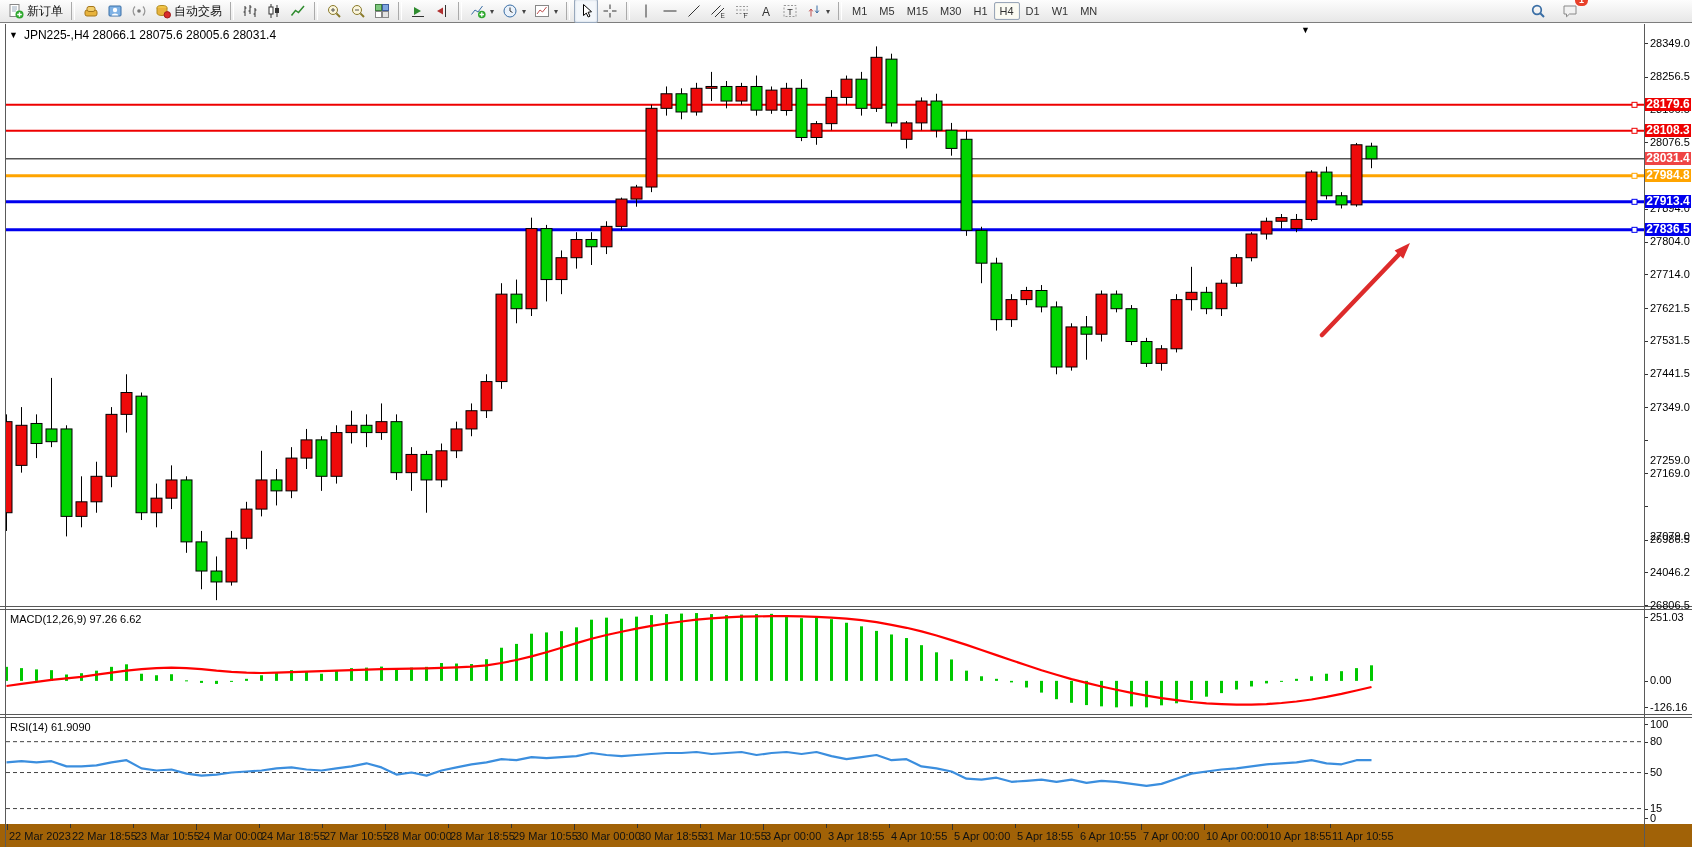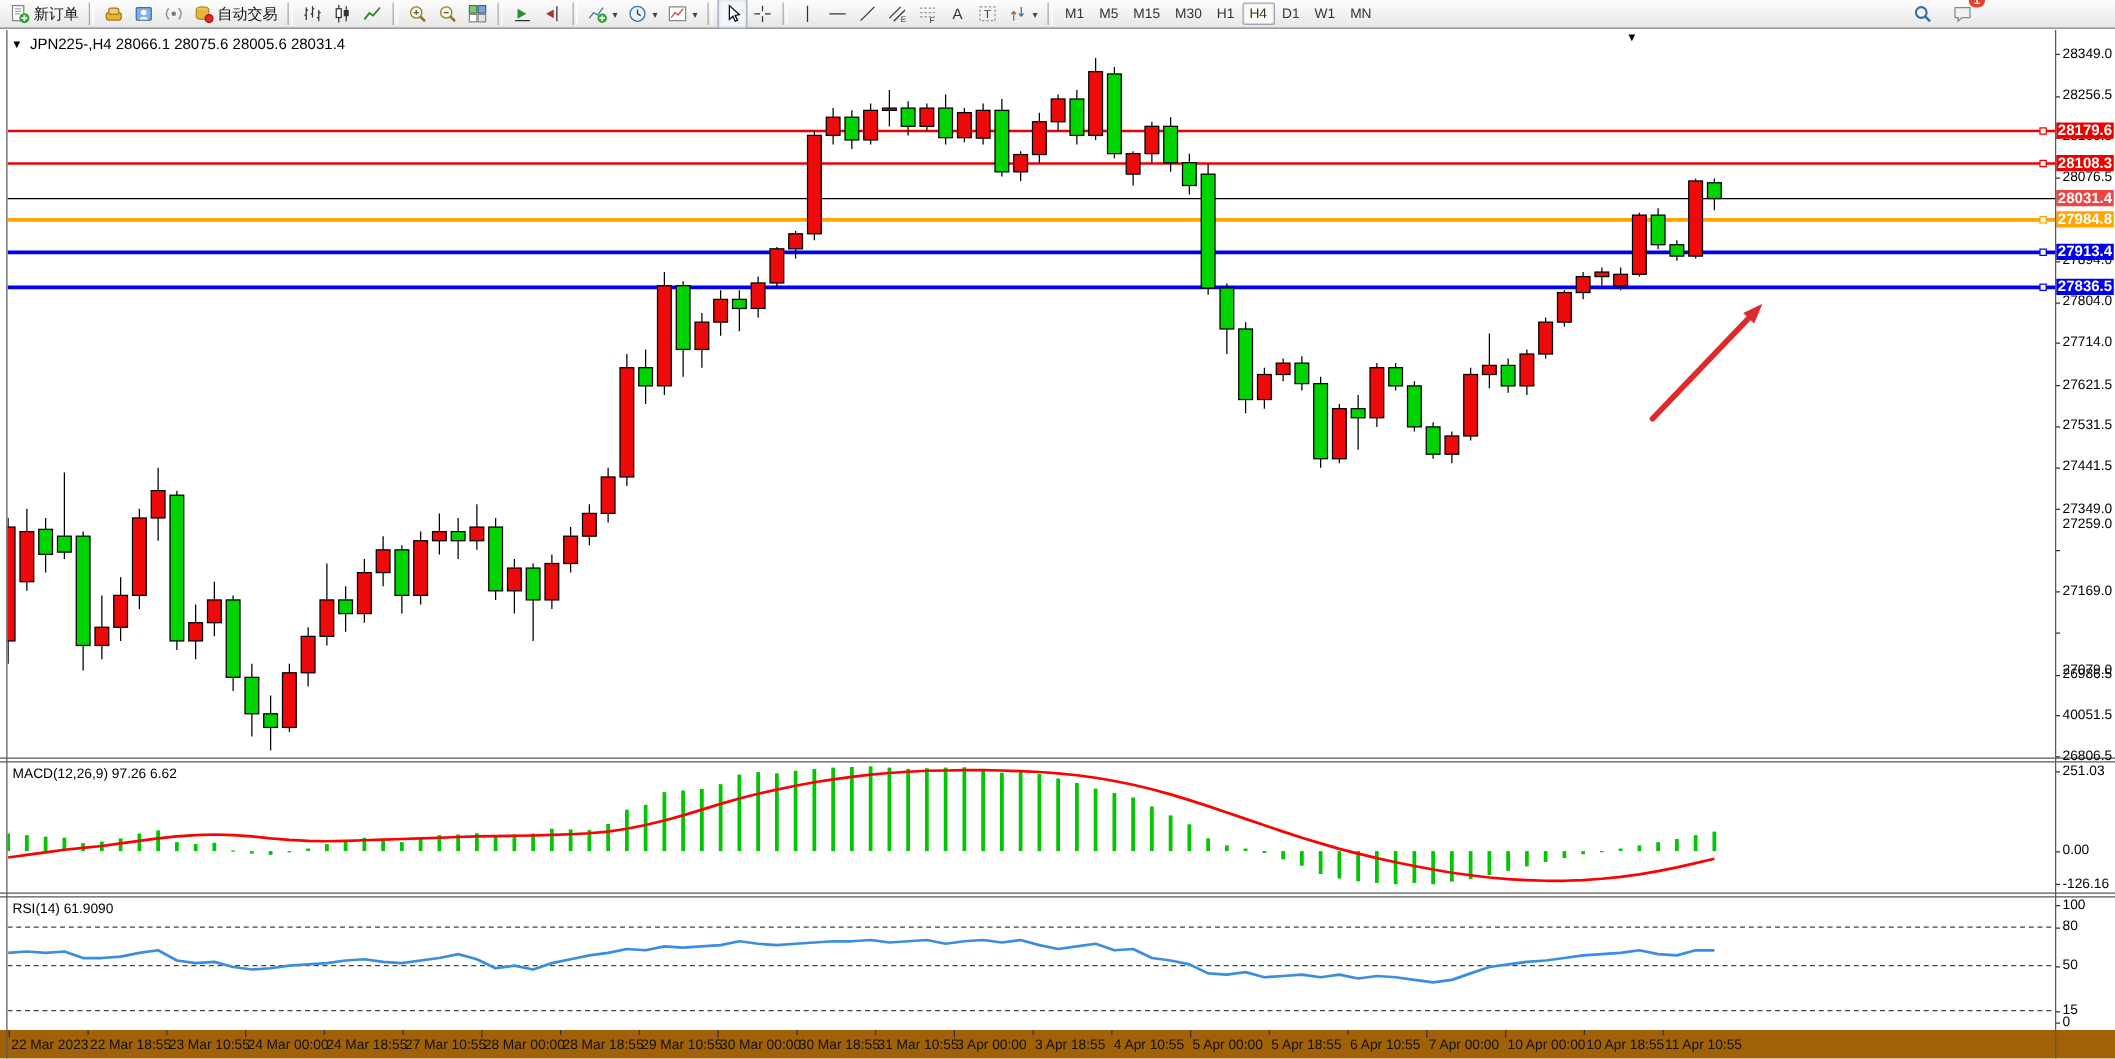--- a/index.html
+++ b/index.html
@@ -634,29 +634,29 @@
         <div class="plabel" style="top: 243.967px;">27714.0</div>
         <div class="ptick" style="top: 284.167px;"></div>
         <div class="plabel" style="top: 277.667px;">27621.5</div>
         <div class="ptick" style="top: 316.956px;"></div>
         <div class="plabel" style="top: 310.456px;">27531.5</div>
         <div class="ptick" style="top: 349.745px;"></div>
         <div class="plabel" style="top: 343.245px;">27441.5</div>
         <div class="ptick" style="top: 383.445px;"></div>
         <div class="plabel" style="top: 376.945px;">27349.0</div>
         <div class="ptick" style="top: 416.234px;"></div>
-        <div class="plabel" style="top: 389px;">27259.0</div>
+        <div class="plabel" style="top: 430px;">27259.0</div>
         <div class="ptick" style="top: 449.023px;"></div>
         <div class="plabel" style="top: 442.523px;">27169.0</div>
         <div class="ptick" style="top: 481.812px;"></div>
         <div class="plabel" style="top: 494px; margin-top: 12px;">27079.0</div>
         <div class="ptick" style="top: 515.511px;"></div>
         <div class="plabel" style="top: 509.011px;">26986.5</div>
         <div class="ptick" style="top: 548.3px;"></div>
-        <div class="plabel" style="top: 541.8px;">40051.5</div>
+        <div class="plabel" style="top: 541.8px;">24046.2</div>
         <div class="ptick" style="top: 581.089px;"></div>
         <div class="plabel" style="top: 574.589px;">26806.5</div>
         <div class="ptick" style="top: 593px;"></div>
         <div class="plabel" style="top: 586.5px;">251.03</div>
         <div class="ptick" style="top: 656.863px;"></div>
         <div class="plabel" style="top: 650.363px;">0.00</div>
         <div class="ptick" style="top: 683px;"></div>
         <div class="plabel" style="top: 676.5px;">-126.16</div>
         <div class="ptick" style="top: 700px;"></div>
         <div class="plabel" style="top: 693.5px;">100</div>

